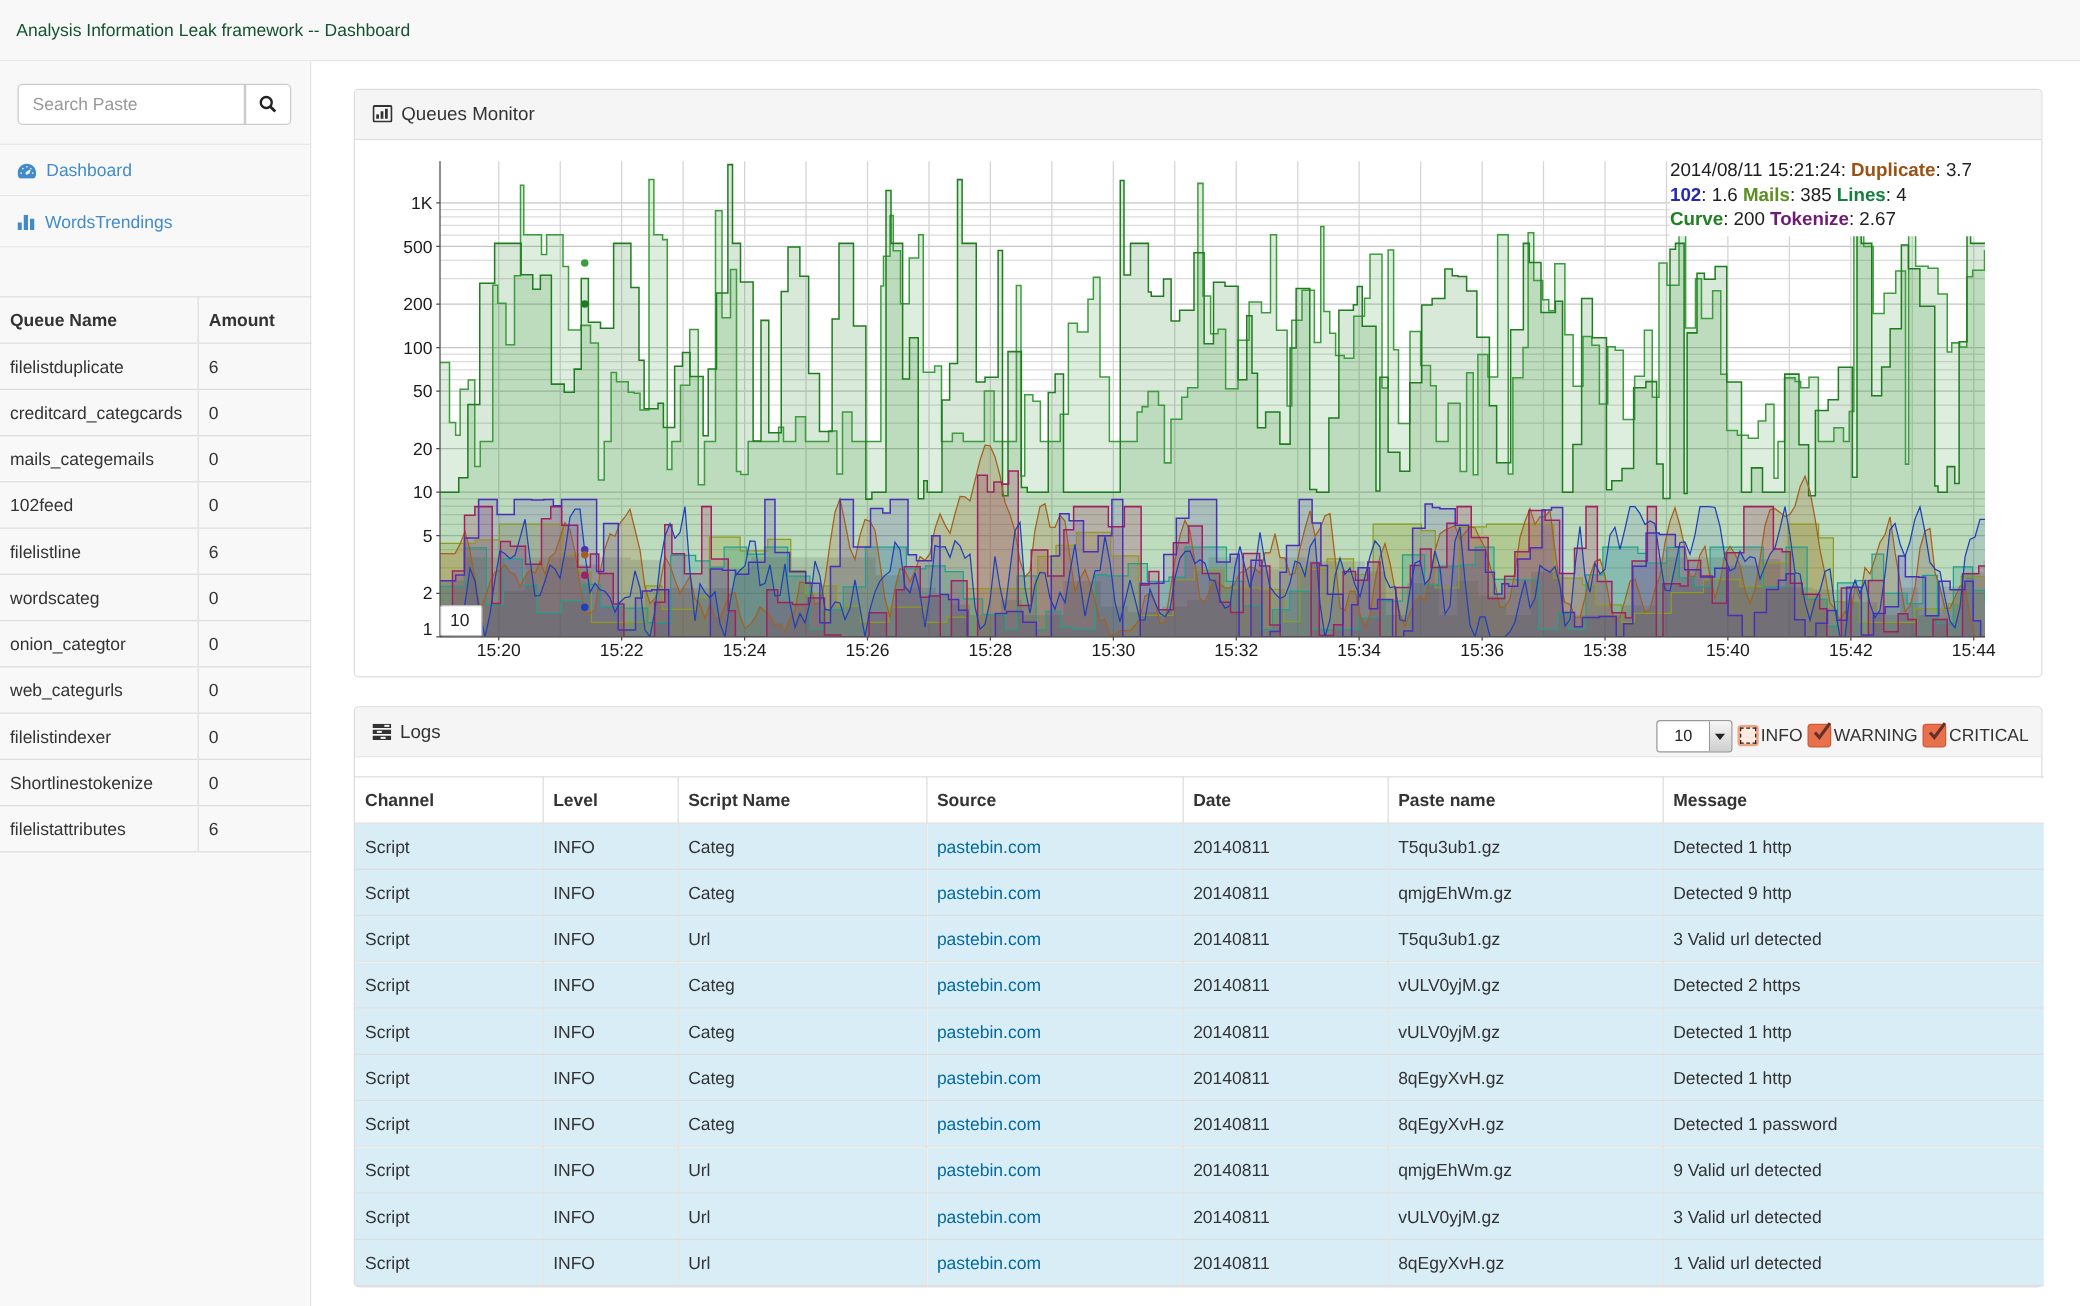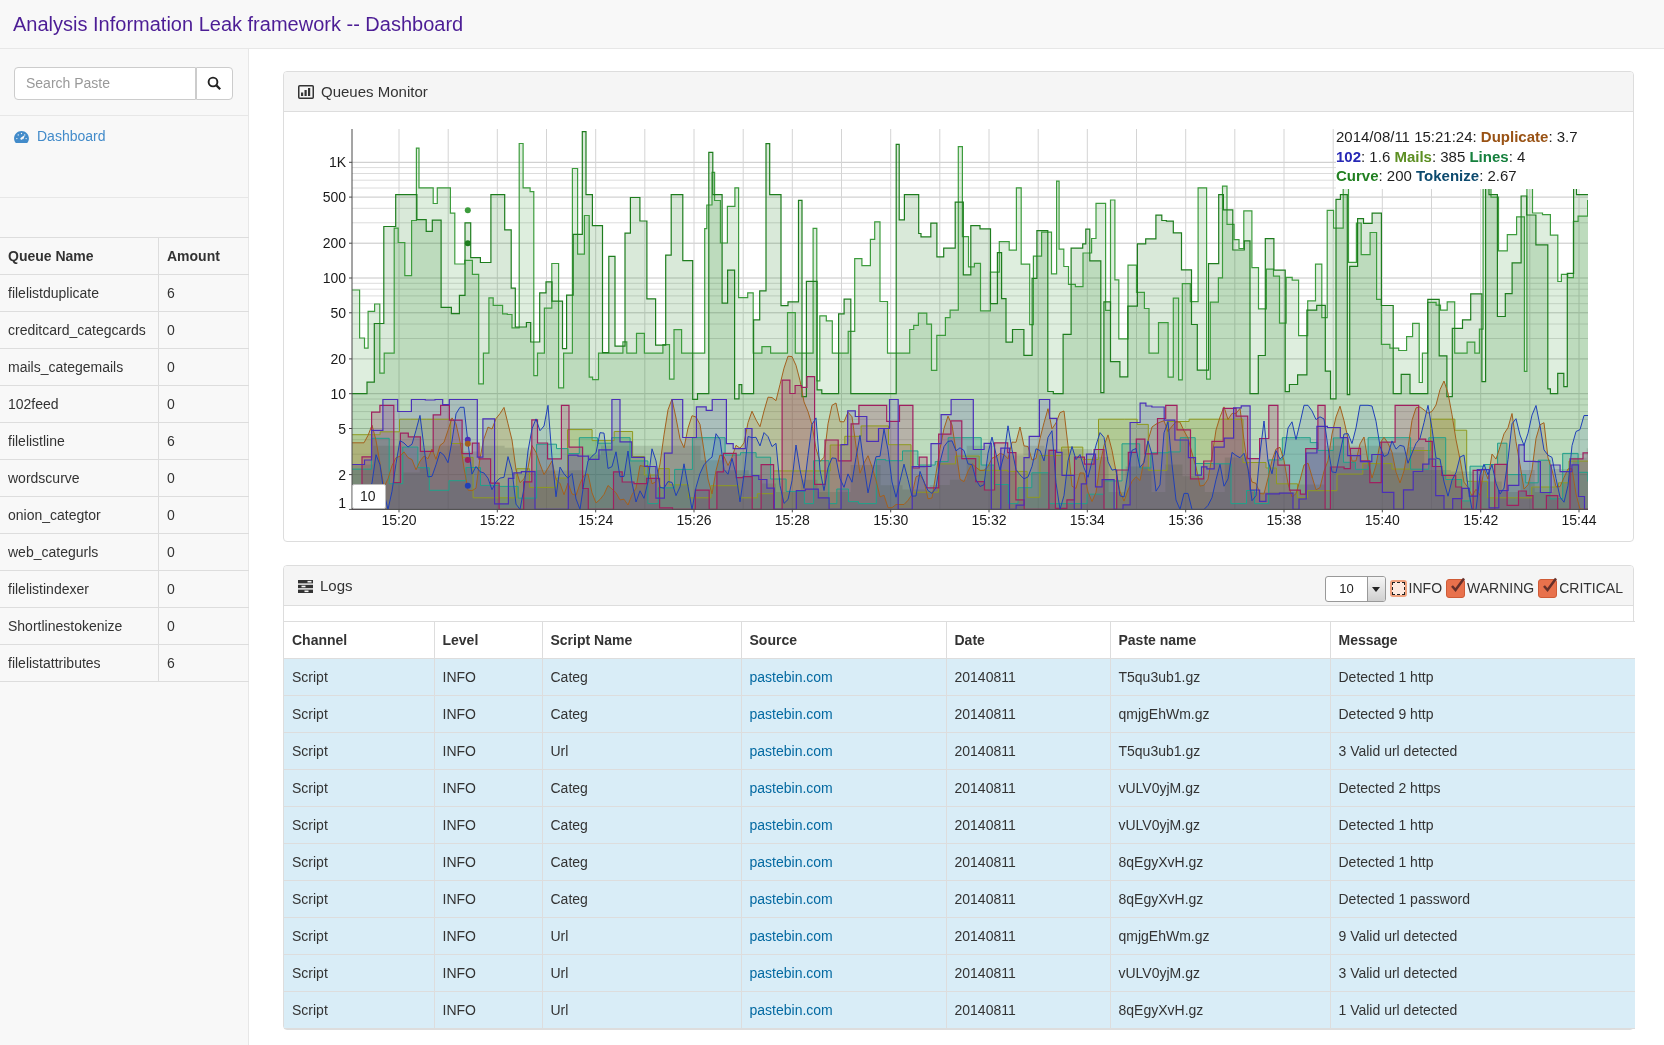--- a/index.html
+++ b/index.html
@@ -1,18 +1,18 @@
 <!DOCTYPE html>
 <html><head>
 <meta charset="utf-8">
 <style>
 * { margin:0; padding:0; box-sizing:content-box; }
 html,body { width:1664px; height:1045px; background:#fff; font-family:"Liberation Sans", sans-serif; overflow:hidden; }
 .navbar { position:absolute; left:0; top:0; width:1664px; height:48px; background:#f8f8f8; border-bottom:1px solid #e7e7e7; }
-.brand { position:absolute; left:13px; top:0; line-height:49px; font-size:20px; color:#4c1d95; }
+.brand { position:absolute; left:13px; top:0; line-height:49px; font-size:14px; color:#14532d; }
 .sidebar { position:absolute; left:0; top:49px; width:248px; height:996px; background:#f8f8f8; border-right:1px solid #e7e7e7; }
 .sgroup { position:absolute; left:14px; top:18px; height:33px; }
 .sinput { position:absolute; left:0; top:0; width:158px; height:21px; background:#fff; border:1px solid #ccc; border-radius:4px 0 0 4px; padding:5px 11px; font-size:14px; color:#999; line-height:21px; }
 .sbtn { position:absolute; left:182px; top:0; width:35px; height:31px; background:#fff; border:1px solid #ccc; border-radius:0 4px 4px 0; }
 .sbtn svg { position:absolute; left:10px; top:8px; }
 .navrow { position:absolute; left:0; width:248px; height:40px; border-top:1px solid #e7e7e7; font-size:14px; line-height:40px; }
 .navrow a { color:#428bca; text-decoration:none; }
 .navrow .ic { display:inline-block; vertical-align:-2px; margin-right:8px; }
 .qtable { position:absolute; left:0; top:188px; width:249px; border-collapse:collapse; font-size:14px; color:#333; border-bottom:1px solid #ddd; }
 .qtable th, .qtable td { border-top:1px solid #ddd; border-right:1px solid #ddd; padding:0 8px; font-weight:normal; text-align:left; height:36px; }
@@ -21,21 +21,21 @@
 .qtable .c1 { width:142px; }
 .panel { position:absolute; background:#fff; border:1px solid #ddd; border-radius:4px; }
 .phead { position:absolute; left:0; top:0; right:0; height:39px; background:#f5f5f5; border-bottom:1px solid #ddd; border-radius:3px 3px 0 0; font-size:15px; color:#333; line-height:39px; }
 .phead .ptitle { margin-left:14px; }
 .phead .ic { display:inline-block; vertical-align:-2px; margin-right:7px; }
 #chartpanel { left:283px; top:71px; width:1349px; height:469px; }
 #logspanel { left:283px; top:565px; width:1349px; height:463px; }
 #logspanel .phead { height:39px; line-height:39px; }
 .legend { position:absolute; left:1336px; top:127px; width:252px; height:62px; background:#fff; font-size:15px; line-height:19.5px; color:#1f1f1f; }
 .legend b.du { color:#995214; } .legend b.s102 { color:#2728b5; } .legend b.ma { color:#5c8f22;margin-top:20px; }
-.legend b.li { color:#15803d; } .legend b.cu { color:#218021; } .legend b.to { color:#0c4a6e;margin-top:20px; }
+.legend b.li { color:#15803d; } .legend b.cu { color:#218021; } .legend b.to { color:#701a75;margin-top:20px; }
 .rollbox { position:absolute; left:352px; top:484px; width:25px; height:17px; background:#fff; border:1px solid #bbb; border-radius:2px; padding:3px 0 3px 7px; font-size:14px; color:#222; line-height:17px; }
 .ctrls { position:absolute; right:10px; top:3px; height:39px; line-height:39px; font-size:14px; color:#333; white-space:nowrap; }
 .sel { display:inline-block; position:relative; width:59px; height:24px; border:1px solid #999; border-radius:3px; background:#fff; vertical-align:middle; }
 .sel .txt { position:absolute; left:0; top:0; width:42px; text-align:center; font-size:13px; color:#222; line-height:24px; }
 .sel .arr { position:absolute; right:0; top:0; width:17px; height:24px; background:linear-gradient(#f5f5f5,#cfcfcf); border-left:1px solid #999; border-radius:0 2px 2px 0; }
 .sel .arr:after { content:""; position:absolute; left:4px; top:10px; border:4px solid transparent; border-top:5px solid #222; }
 .cb { display:inline-block; width:17px; height:17px; border-radius:3px; vertical-align:middle; margin:-2px 2px 0 4px; position:relative; }
 .cb.off { background:#fdeae0; border:2px solid #f0a27e; width:13px; height:13px; }
 .cb.off:after { content:""; position:absolute; left:0px; top:0px; width:11px; height:11px; border:1px dashed #222; }
 .cb.on { background:#e8714c; border:1px solid #cf5b36; }
@@ -62,20 +62,25 @@
     <div class="sbtn">
         <svg width="15" height="15" viewBox="0 0 15 15">
           <circle cx="6" cy="6" r="4.4" fill="none" stroke="#222" stroke-width="1.9"></circle>
           <line x1="9.4" y1="9.4" x2="13.2" y2="13.2" stroke="#222" stroke-width="2.2"></line>
         </svg>
       </div>
   </div>
   <div class="navrow" style="top:66px;"><a href="#"><span style="margin-left:14px" class="ic"><svg width="15" height="13" viewBox="0 0 512 448">
             <path fill="#428bca" d="M256 32C114.6 32 0 146.6 0 288c0 52.8 16 101.8 43.4 142.5 5.9 8.8 15.9 14 26.5 13.5h372.2c10.6.5 20.6-4.7 26.5-13.5C496 389.8 512 340.8 512 288 512 146.6 397.4 32 256 32zm0 64c13.3 0 24 10.7 24 24s-10.7 24-24 24-24-10.7-24-24 10.7-24 24-24zM96 320c-13.3 0-24-10.7-24-24s10.7-24 24-24 24 10.7 24 24-10.7 24-24 24zm48-128c-13.3 0-24-10.7-24-24s10.7-24 24-24 24 10.7 24 24-10.7 24-24 24zm153 113.3c-4.8 19.8-23 33.1-42.8 31.4-22.6-1.9-39.4-21.9-37.5-44.5 1.4-16.4 12.4-29.9 27.3-35l126-88.2c4.1-2.9 9.6 1.2 7.9 5.9L327 292.4c3.5 7.4 5 15.9 2.9 24.9zM368 192c-13.3 0-24-10.7-24-24s10.7-24 24-24 24 10.7 24 24-10.7 24-24 24zm48 128c-13.3 0-24-10.7-24-24s10.7-24 24-24 24 10.7 24 24-10.7 24-24 24z"></path>
           </svg></span></a><a href="#">Dashboard</a></div>
+  <div class="navrow" style="top:107px;"><span style="margin-left:14px" class="ic"><svg width="14" height="14" viewBox="0 0 14 14">
+          <rect x="0" y="8" width="3.4" height="6" fill="#428bca"></rect>
+          <rect x="5" y="2" width="3.4" height="12" fill="#428bca"></rect>
+          <rect x="10" y="5" width="3.4" height="9" fill="#428bca"></rect>
+        </svg></span><a href="#">WordsTrendings</a></div>
   <div class="navrow" style="top:148px;"></div>
   <table class="qtable">
     <tbody>
         <tr>
           <th class="c1">Queue Name</th>
           <th>Amount</th>
         </tr>
     <tr>
           <td>filelistduplicate</td>
           <td>6</td>
@@ -90,21 +95,21 @@
         </tr>
     <tr>
           <td>102feed</td>
           <td>0</td>
         </tr>
     <tr>
           <td>filelistline</td>
           <td>6</td>
         </tr>
     <tr>
-          <td>wordscurve</td>
+          <td>wordscateg</td>
           <td>0</td>
         </tr>
     <tr>
           <td>onion_categtor</td>
           <td>0</td>
         </tr>
     <tr>
           <td>web_categurls</td>
           <td>0</td>
         </tr>

